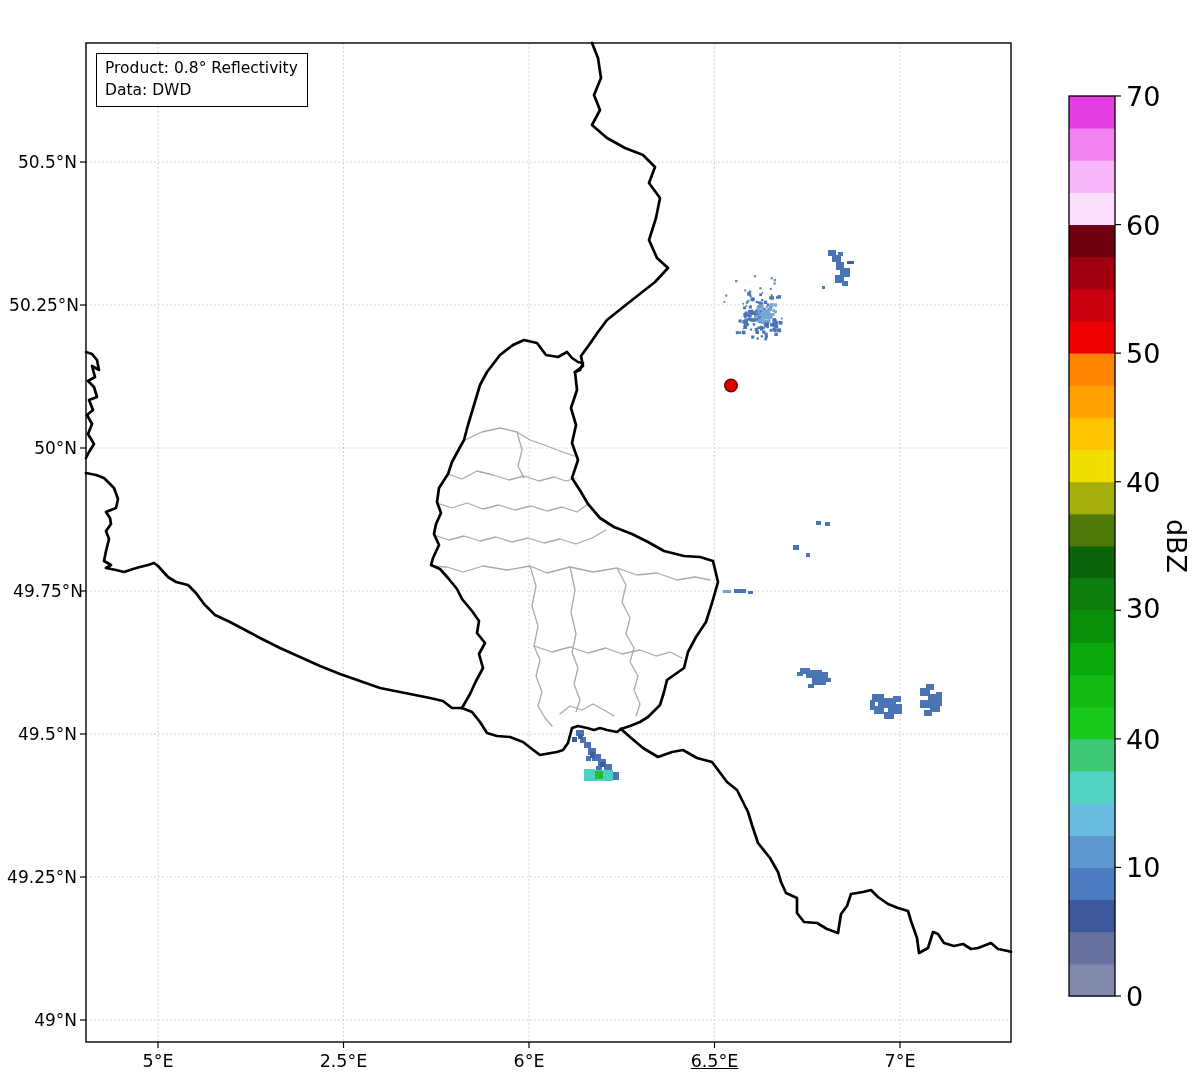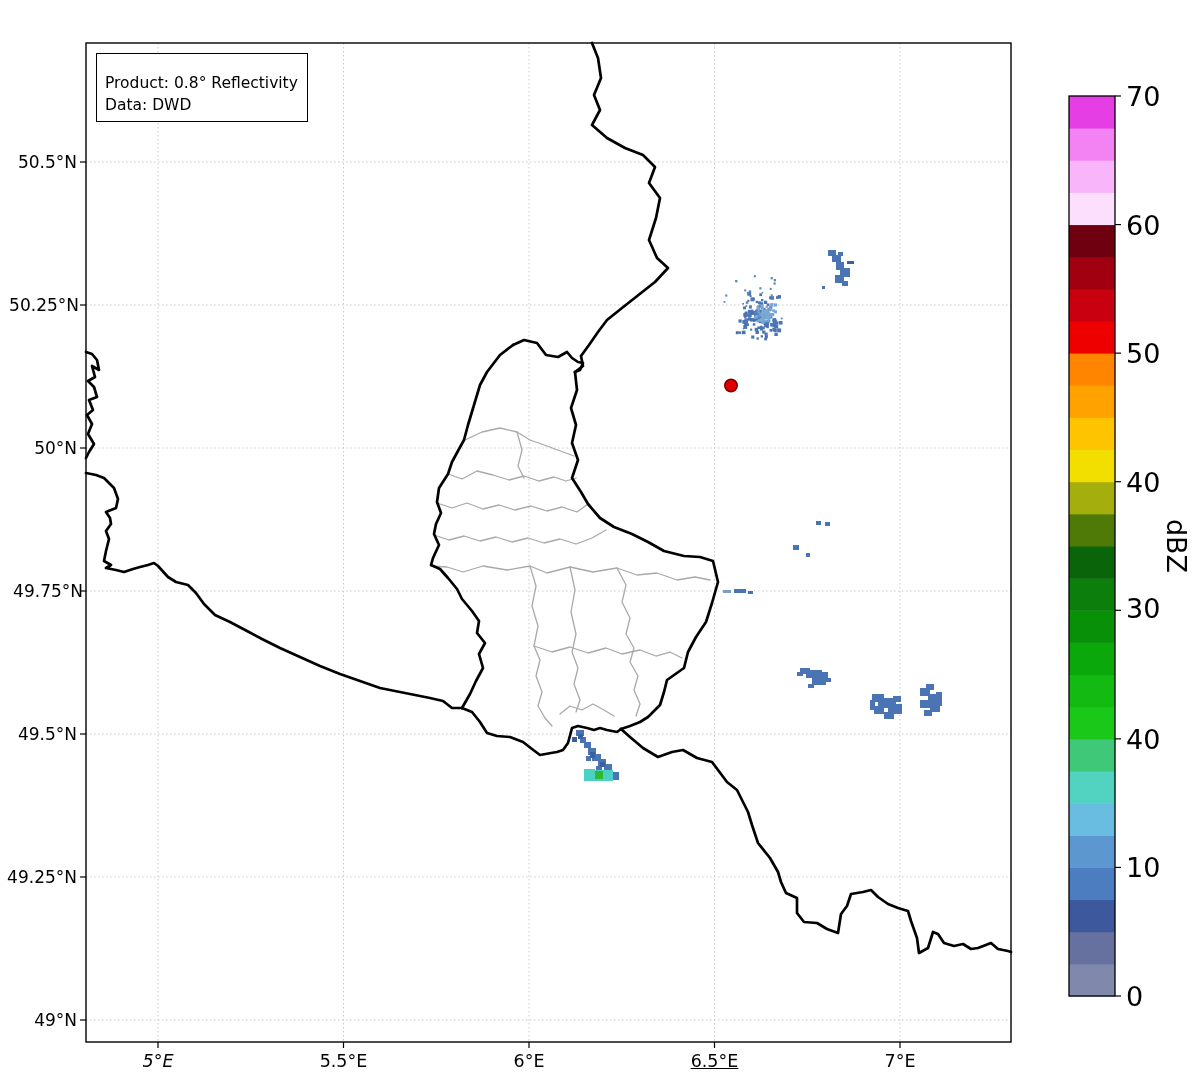--- a/index.html
+++ b/index.html
@@ -1,21 +1,21 @@
 <!DOCTYPE html>
 <html><head>
 <meta charset="utf-8">
 <style>
   html,body{margin:0;padding:0;background:#ffffff;}
   #canvas{position:relative;width:1202px;height:1081px;background:#ffffff;
           font-family:"DejaVu Sans","Liberation Sans",sans-serif;color:#000;overflow:hidden;}
   #plot-title{position:absolute;left:86px;top:6px;width:925px;text-align:center;
               font-size:29px;letter-spacing:0.5px;}
   #info-box{position:absolute;left:96px;top:53px;background:#ffffff;border:1.3px solid #000;
-            padding:18px 9px 5px 8px;font-size:15.5px;line-height:1.42;z-index:5;}
+            padding:3px 9px 5px 8px;font-size:15.5px;line-height:1.42;z-index:5;}
   #map-svg{position:absolute;left:0;top:0;}
   .lat-label{position:absolute;text-align:right;width:75px;font-size:17px;transform:translateY(-50%);}
   .lon-label{position:absolute;text-align:center;width:80px;font-size:17.5px;transform:translateX(-50%);}
   .cbar-label{position:absolute;font-size:27px;transform:translateY(-50%);}
   #cbar-axis-label{position:absolute;font-size:27px;transform:translate(-50%,-50%) rotate(90deg);
                    white-space:nowrap;}
 </style>
 </head>
 <body>
 
@@ -374,22 +374,22 @@
     </svg>
 
   <div id="labels">
       <div class="lat-label" style="left: 2px; top: 162px;">50.5°N</div>
       <div class="lat-label" style="left: 4px; top: 305px;">50.25°N</div>
       <div class="lat-label" style="left: 2px; top: 448px;">50°N</div>
       <div class="lat-label" style="left: 8px; top: 591px;">49.75°N</div>
       <div class="lat-label" style="left: 2px; top: 734px;">49.5°N</div>
       <div class="lat-label" style="left: 2px; top: 877px;">49.25°N</div>
       <div class="lat-label" style="left: 2px; top: 1020px;">49°N</div>
-      <div class="lon-label" style="left: 158px; top: 1051px; font-style: italic;">5°E</div>
-      <div class="lon-label" style="left: 343.5px; top: 1051px;">5.5°E</div>
+      <div class="lon-label" style="left: 158px; top: 1051px;">5°E</div>
+      <div class="lon-label" style="left: 343.5px; top: 1051px;">2.5°E</div>
       <div class="lon-label" style="left: 529px; top: 1051px;">6°E</div>
       <div class="lon-label" style="left: 714.5px; top: 1051px; text-decoration: underline;">6.5°E</div>
       <div class="lon-label" style="left: 900px; top: 1051px;">7°E</div>
       <div class="cbar-label" style="left: 1126px; top: 996px;">0</div>
       <div class="cbar-label" style="left: 1126px; top: 867.429px;">10</div>
       <div class="cbar-label" style="left: 1126px; top: 738.857px;">40</div>
       <div class="cbar-label" style="left: 1126px; top: 608px;">30</div>
       <div class="cbar-label" style="left: 1126px; top: 481.714px;">40</div>
       <div class="cbar-label" style="left: 1126px; top: 353.143px;">50</div>
       <div class="cbar-label" style="left: 1126px; top: 224.571px;">60</div>

